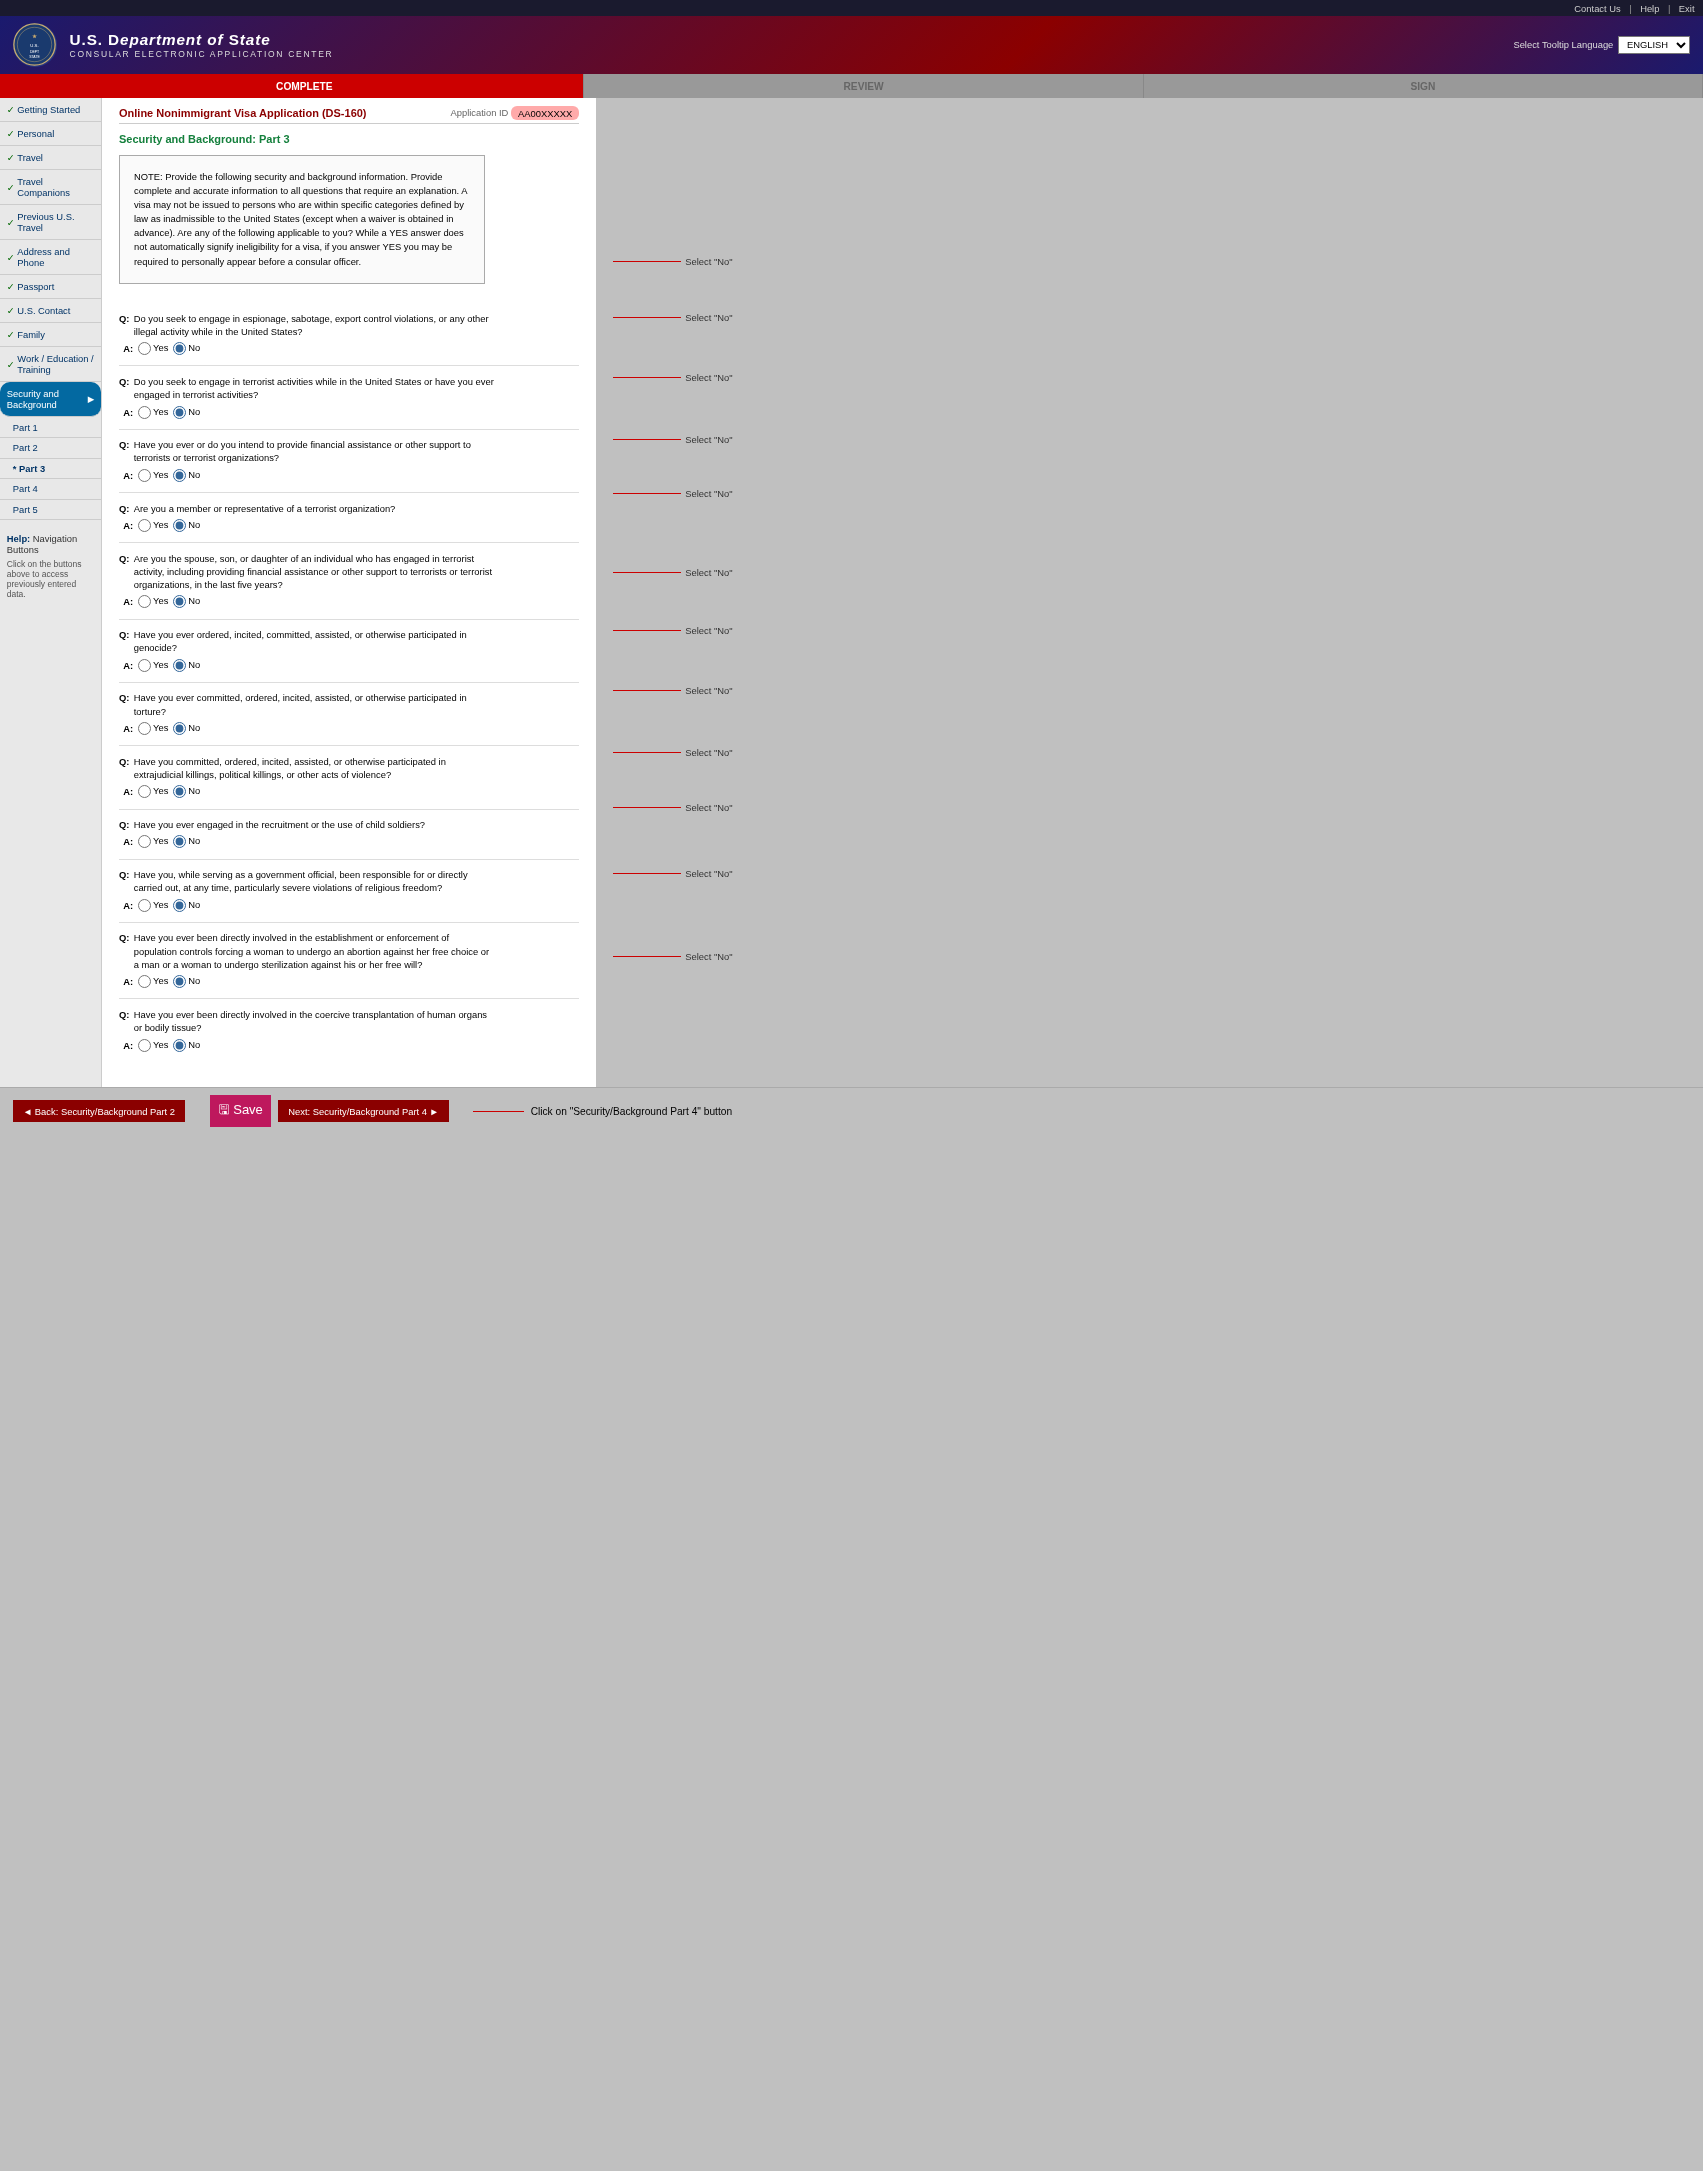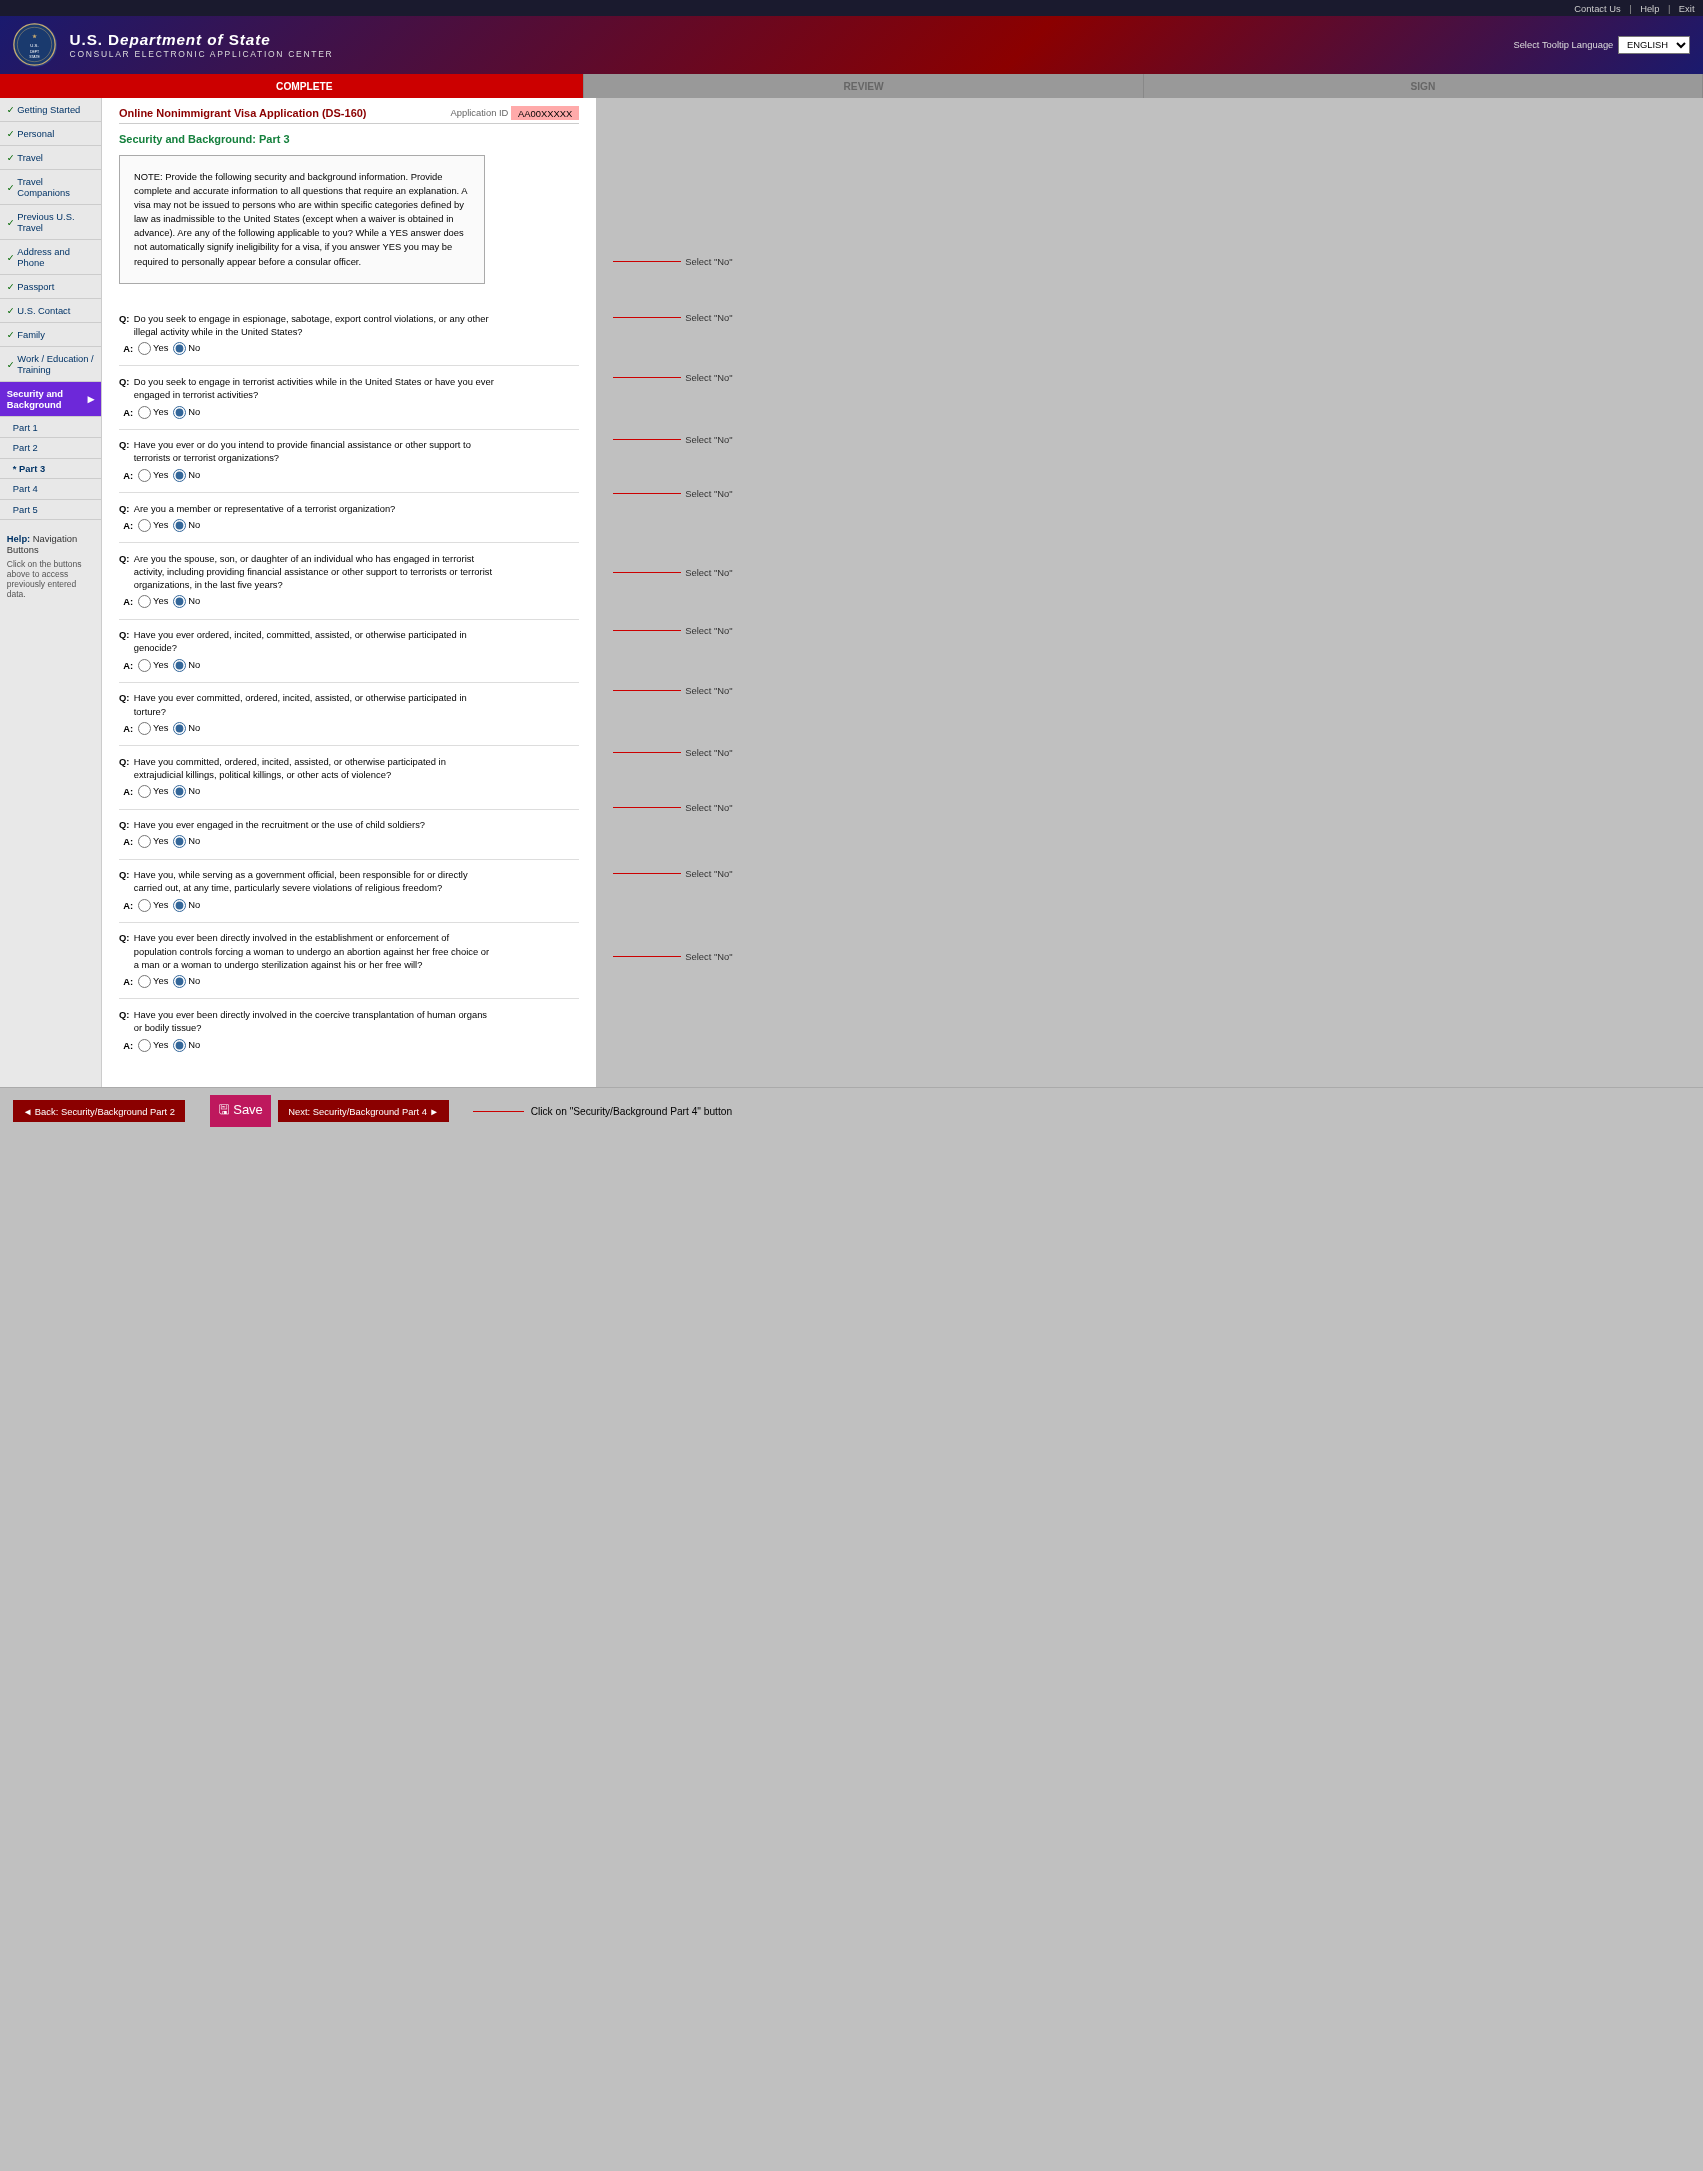--- a/index.html
+++ b/index.html
@@ -76,23 +76,24 @@
       padding: 6px 6.8px;
       font-size: 9.4px;
       color: #003366;
       border-bottom: 0.9px solid #ccc;
       cursor: pointer;
       display: flex;
       align-items: center;
       gap: 2.6px;
     }
     .sidebar-item.active-section {
-      background: #6d28d9;
+      background: #0369a1;
       color: white;
-      font-weight: bold;
+      font-weight: normal;
+      border-radius: 10px;
     }
     .sidebar-item .check { color: #006600; font-size: 9.4px; }
     .sidebar-sub {
       padding: 4.3px 8.5px 4.3px 12.8px;
       font-size: 9.4px;
       color: #003366;
       border-bottom: 0.9px solid #ccc;
       cursor: pointer;
     }
     .sidebar-sub.current { font-weight: bold; }
@@ -114,21 +115,21 @@
     }
     .content-header {
       display: flex;
       align-items: center;
       justify-content: space-between;
       border-bottom: 0.9px solid #ccc;
       padding-bottom: 4.3px;
       margin-bottom: 8.5px;
     }
     .app-title { font-size: 11px; color: #8b0000; font-weight: bold; }
-    .app-id-value { background: #ffaaaa; padding: 1.7px 6.8px; font-size: 9.4px; }
+    .app-id-value { background: #ffaaaa; padding: 1.7px 6.8px; font-size: 9.4px; border-radius: 6px; }
 
     .page-title {
       font-size: 11px;
       color: #15803d;
       margin-bottom: 10.2px;
       font-weight: bold;
     }
 
     .note-box {
       border: 0.9px solid #aaa;

